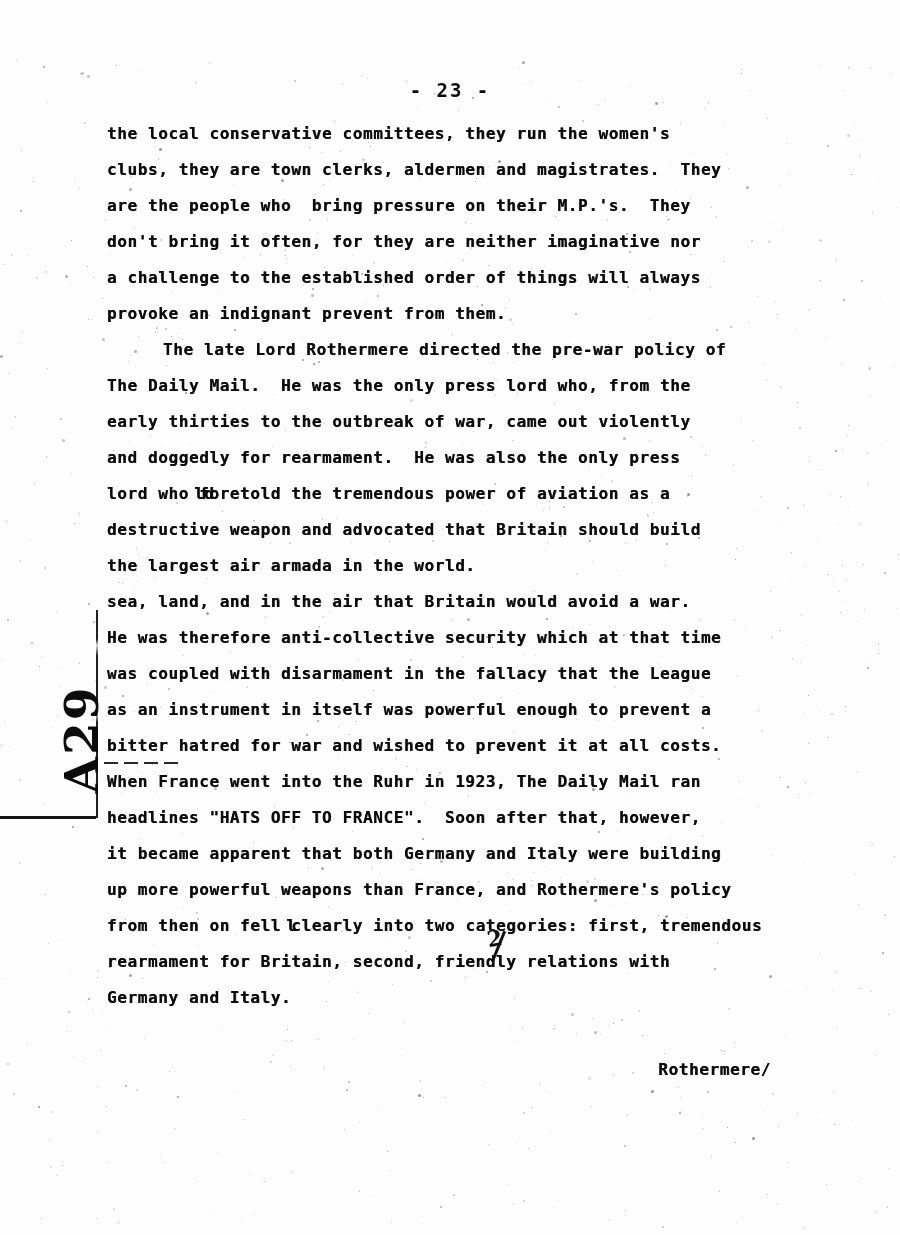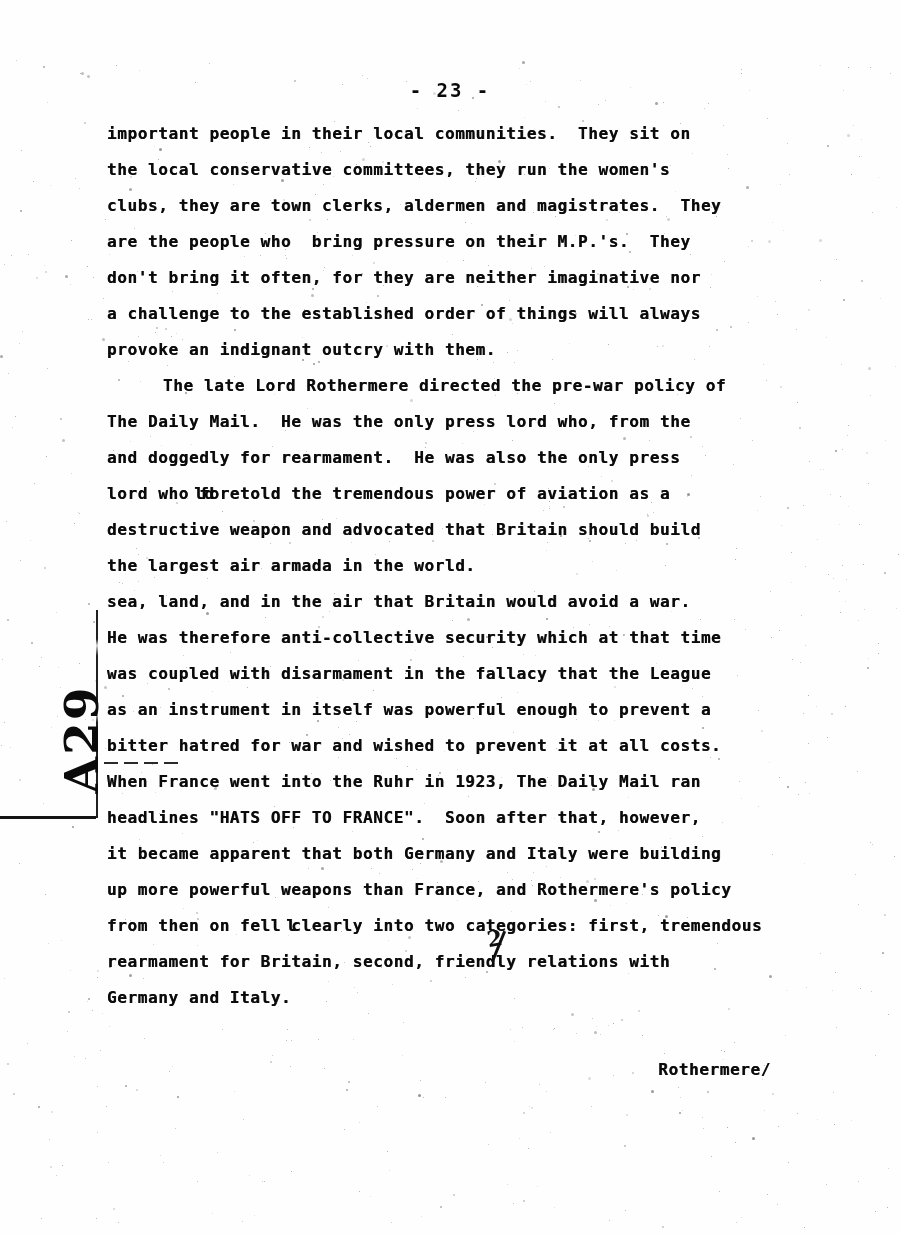--- a/index.html
+++ b/index.html
@@ -181,31 +181,31 @@
   <div id="margin-vrule"></div>
   <div id="margin-hrule"></div>
   <div id="underline-he-was"></div>
 
   <div id="margin-annotation">
     <div class="glyph">A29</div>
   </div>
 
   <div class="body-block">
 
-    <div class="tline">important people in their local communities.  They sit on</div>
     <div class="tline">the local conservative committees, they run the women's</div>
     <div class="tline">clubs, they are town clerks, aldermen and magistrates.  They</div>
     <div class="tline">are the people who  bring pressure on their M.P.'s.  They</div>
     <div class="tline">don't bring it often, for they are neither imaginative nor</div>
     <div class="tline">a challenge to the established order of things will always</div>
-    <div class="tline">provoke an indignant outcry with them.</div>
+    <div class="tline">provoke an indignant prevent from them.</div>
 
 
     <div class="tline"><span class="indent"></span><span>The late Lord Rothermere directed the pre-war policy of</span></div>
     <div class="tline">The Daily Mail.  He was the only press lord who, from the</div>
+    <div class="tline">early thirties to the outbreak of war, came out violently</div>
     <div class="tline">and doggedly for rearmament.  He was also the only press</div>
     <div class="tline">lord who <span class="ovr">foreto<span class="ovr-b">ld</span>ld</span> the tremendous power of aviation as a</div>
     <div class="tline">destructive weapon and advocated that Britain should build</div>
     <div class="tline">the largest air armada in the world.</div>
 
     <div class="tline">sea, land, and in the air that Britain would avoid a war.</div>
     <div class="tline">He was therefore anti-collective security which at that time</div>
     <div class="tline">was coupled with disarmament in the fallacy that the League</div>
     <div class="tline">as an instrument in itself was powerful enough to prevent a</div>
     <div class="tline">bitter hatred for war and wished to prevent it at all costs.</div>

